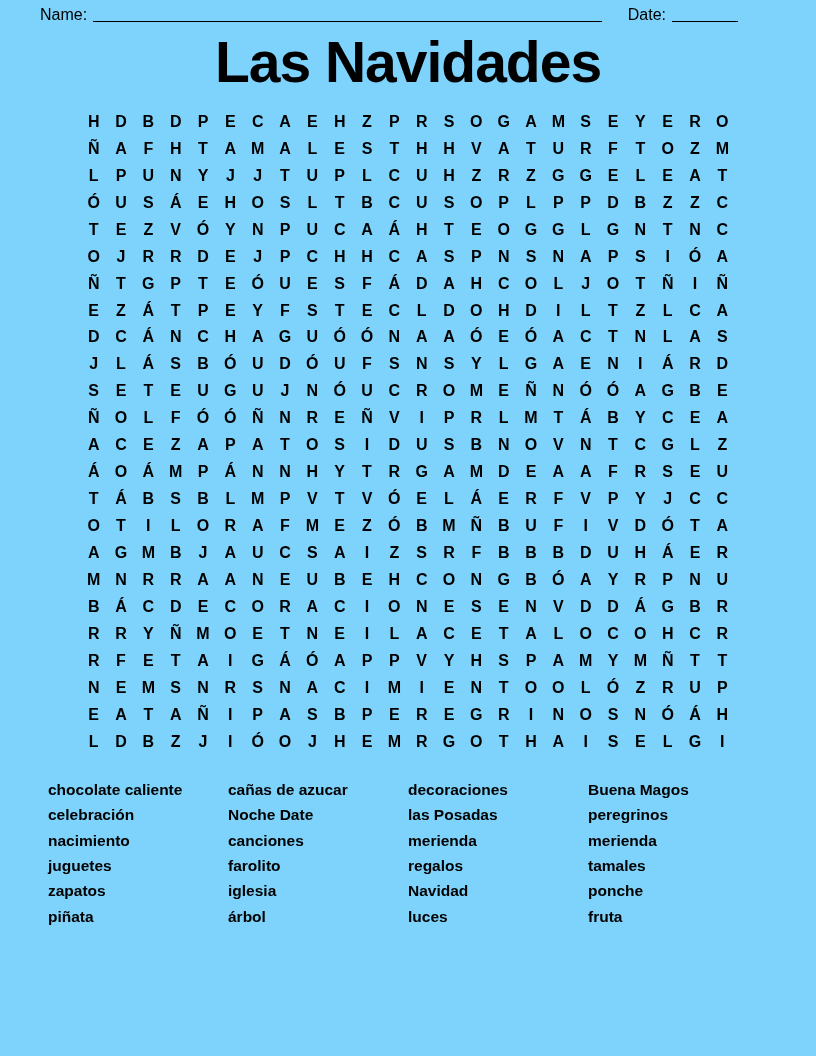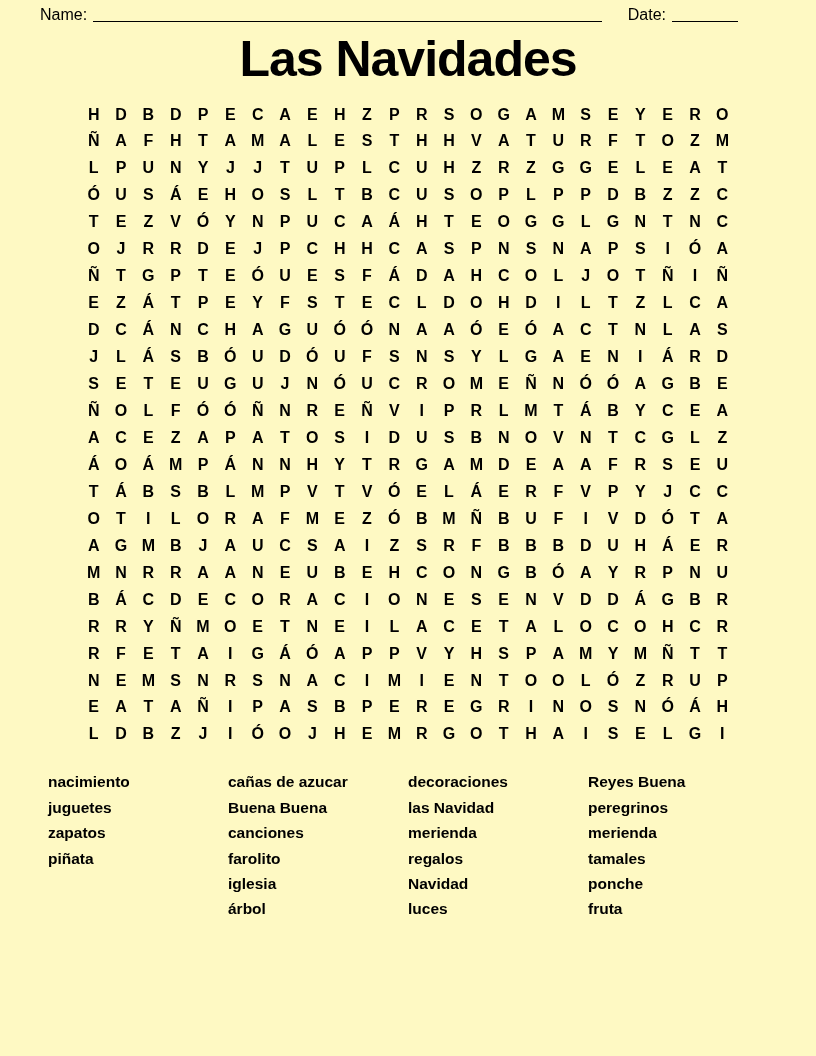--- a/index.html
+++ b/index.html
@@ -6,21 +6,21 @@
     margin: 0;
     padding: 0;
     background: #ffffff;
     font-family: "Liberation Sans", sans-serif;
     color: #000000;
   }
   .page {
     position: relative;
     width: 816px;
     height: 1056px;
-    background: #fef9c3;
+    background: #7dd3fc;
     overflow: hidden;
   }
   
   .header {
     display: flex;
     align-items: flex-end;
     padding: 6px 78px 0 40px;
     font-size: 16px;
     line-height: 18px;
   }
@@ -32,21 +32,21 @@
     border-bottom: 1.6px solid #000;
     height: 14px;
     margin: 0 0 3px 6px;
   }
   .name-line { flex: 1 1 auto; margin-right: 26px; }
   .date-line { width: 66px; flex: 0 0 auto; }
   
   .title {
     margin: 8px 0 0 0;
     text-align: center;
-    font-size: 50px;
+    font-size: 57px;
     font-weight: bold;
     letter-spacing: -1px;
     line-height: 1.05;
   }
   
   .wordsearch {
     display: grid;
     grid-template-columns: repeat(24, 1fr);
     width: 656px;
     margin: 16px auto 0 auto;
@@ -665,43 +665,45 @@
       <span class="cell">I</span>
       <span class="cell">S</span>
       <span class="cell">E</span>
       <span class="cell">L</span>
       <span class="cell">G</span>
       <span class="cell">I</span>
     </div>
 
   <div class="word-list" id="wordlist">
       <div class="word-col">
+        <div class="word">chocolate caliente</div>
+        <div class="word">celebración</div>
         <div class="word">nacimiento</div>
         <div class="word">juguetes</div>
         <div class="word">zapatos</div>
         <div class="word">piñata</div>
       </div>
       <div class="word-col">
         <div class="word">cañas de azucar</div>
-        <div class="word">Buena Buena</div>
+        <div class="word">Noche Date</div>
         <div class="word">canciones</div>
         <div class="word">farolito</div>
         <div class="word">iglesia</div>
         <div class="word">árbol</div>
       </div>
       <div class="word-col">
         <div class="word">decoraciones</div>
-        <div class="word">las Navidad</div>
+        <div class="word">las Posadas</div>
         <div class="word">merienda</div>
         <div class="word">regalos</div>
         <div class="word">Navidad</div>
         <div class="word">luces</div>
       </div>
       <div class="word-col">
-        <div class="word">Reyes Buena</div>
+        <div class="word">Buena Magos</div>
         <div class="word">peregrinos</div>
         <div class="word">merienda</div>
         <div class="word">tamales</div>
         <div class="word">ponche</div>
         <div class="word">fruta</div>
       </div>
     </div>
 
 </div>
 

